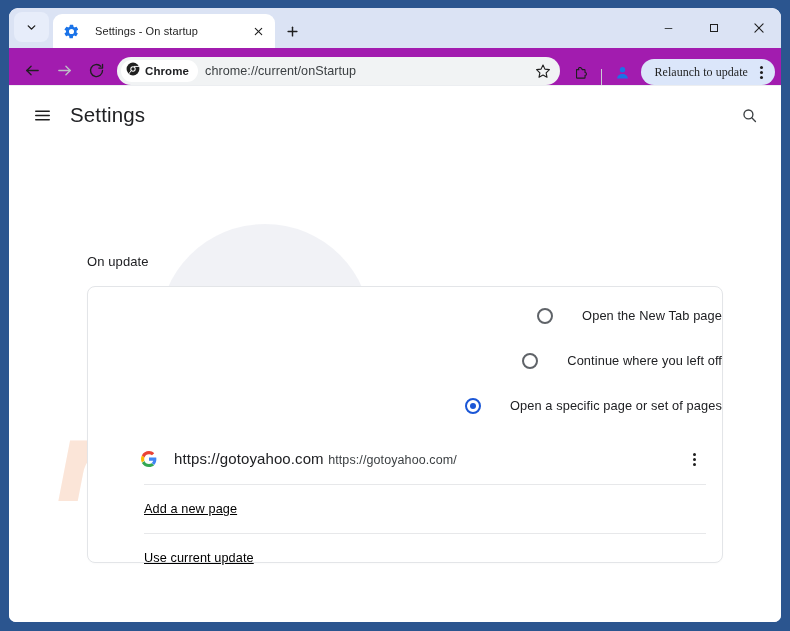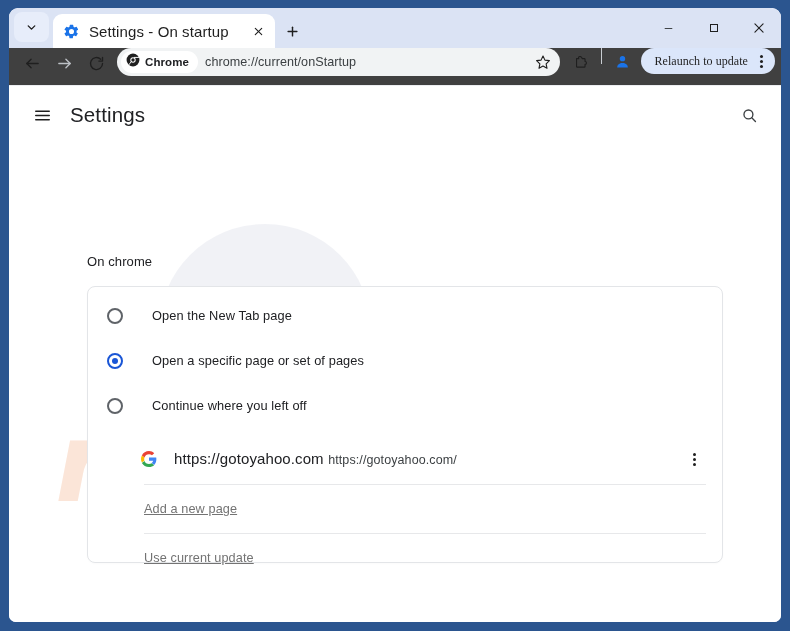--- a/index.html
+++ b/index.html
@@ -46,24 +46,25 @@
     position: absolute; left: 44px; top: 6px;
     width: 222px; height: 34px;
     background: #ffffff;
     border-radius: 9px 9px 0 0;
     display: flex; align-items: center;
     padding: 0 8px 0 10px;
   }
   #tab-favicon { width: 17px; height: 17px; flex: 0 0 17px; margin-right: 9px; display:block; }
   #tab-title {
     flex: 1 1 auto;
-    font-size: 15px;
+    font-size: 11px;
     color: #1f1f1f;
     white-space: nowrap; overflow: hidden; text-overflow: ellipsis;
     letter-spacing: .1px;
+    margin-left: 6px;
   }
   #tab-close {
     flex: 0 0 18px; width: 18px; height: 18px;
     display: flex; align-items: center; justify-content: center;
     border-radius: 50%;
   }
   #new-tab-button {
     position: absolute; left: 270px; top: 10px;
     width: 26px; height: 26px;
     display: flex; align-items: center; justify-content: center;
@@ -77,22 +78,22 @@
   }
   #window-controls .wc {
     width: 45px; height: 40px;
     display: flex; align-items: center; justify-content: center;
   }
 
   
   #toolbar {
     position: relative;
     height: 38px;
-    background: #404040;
-    display: flex; align-items: flex-start;
+    background: #a21caf;
+    display: flex; align-items: flex-end;
     padding: 0 6px 0 8px;
     border-bottom: 1px solid #eceef1;
   }
   .nav-btn {
     width: 30px; height: 30px; flex: 0 0 30px;
     display: flex; align-items: center; justify-content: center;
     border-radius: 50%;
     margin-right: 2px;
   }
   #omnibox {
@@ -217,20 +218,21 @@
     border-radius: 8px;
     z-index: 4;
     box-shadow: 0 1px 2px rgba(0,0,0,.02);
   }
 
   .radio-row {
     position: relative;
     height: 45px;
     display: flex; align-items: center;
     padding-left: 19px;
+    justify-content: flex-end;
   }
   .radio {
     width: 16px; height: 16px; flex: 0 0 16px;
     border-radius: 50%;
     border: 2px solid #5f6368;
     position: relative;
   }
   .radio.checked { border-color: #1a56d6; }
   .radio.checked::after {
     content: ""; position: absolute;
@@ -271,21 +273,21 @@
     height: 1px; background: #e7e8ea;
     margin: 0 16px 0 56px;
   }
   .link-row {
     height: 48px;
     display: flex; align-items: center;
     padding-left: 56px;
   }
   .card-link {
     font-size: 12.7px;
-    color: #737373;
+    color: #000000;
     text-decoration: underline;
     letter-spacing: .1px;
     cursor: pointer;
   }
 
   .dots-v { display: flex; flex-direction: column; align-items: center; justify-content: center; }
   .dots-v i { width: 3px; height: 3px; background: #5f6368; border-radius: 50%; display:block; margin: 1px 0; }
   .dots-v.dark i { background: #1f1f1f; }
 </style>
 </head>
@@ -435,37 +437,37 @@
         </div>
         <div id="settings-title">Settings</div>
         <div id="settings-search-btn">
           <svg width="17" height="17" viewBox="0 0 24 24" fill="none" stroke="#3c4043" stroke-width="1.9" stroke-linecap="round">
             <circle cx="10.5" cy="10.5" r="6.3"></circle>
               <line x1="15.2" y1="15.2" x2="20.4" y2="20.4"></line>
             </svg>
         </div>
       </div>
 
-      <div id="section-label">On chrome</div>
+      <div id="section-label">On update</div>
 
       <div id="startup-card">
 
         <div class="radio-row" style="margin-top:6px;">
           <span class="radio"></span>
           <span class="radio-label">Open the New Tab page</span>
         </div>
 
         <div class="radio-row">
+          <span class="radio"></span>
+          <span class="radio-label">Continue where you left off</span>
+        </div>
+
+        <div class="radio-row">
           <span class="radio checked"></span>
           <span class="radio-label">Open a specific page or set of pages</span>
-        </div>
-
-        <div class="radio-row">
-          <span class="radio"></span>
-          <span class="radio-label">Continue where you left off</span>
         </div>
 
         <div id="url-row">
           <span id="url-favicon">
             <svg width="16" height="16" viewBox="0 0 48 48">
               <path fill="#EA4335" d="M24 9.5c3.5 0 6.6 1.2 9 3.6l6.7-6.7C35.6 2.5 30.2 0 24 0 14.6 0 6.5 5.4 2.6 13.2l7.8 6.1C12.3 13.2 17.6 9.5 24 9.5z"></path>
               <path fill="#4285F4" d="M46.1 24.5c0-1.6-.2-3.2-.5-4.7H24v9.1h12.4c-.5 2.9-2.2 5.3-4.6 6.9l7.6 5.9c4.4-4.1 6.7-10.2 6.7-17.2z"></path>
               <path fill="#FBBC05" d="M10.4 28.7c-.5-1.5-.8-3.1-.8-4.7s.3-3.2.8-4.7l-7.8-6.1C.9 16.5 0 20.1 0 24s.9 7.5 2.6 10.8l7.8-6.1z"></path>
               <path fill="#34A853" d="M24 48c6.2 0 11.5-2 15.4-5.5l-7.6-5.9c-2.1 1.4-4.8 2.3-7.8 2.3-6.4 0-11.7-3.7-13.6-9.2l-7.8 6.1C6.5 42.6 14.6 48 24 48z"></path>
             </svg>

